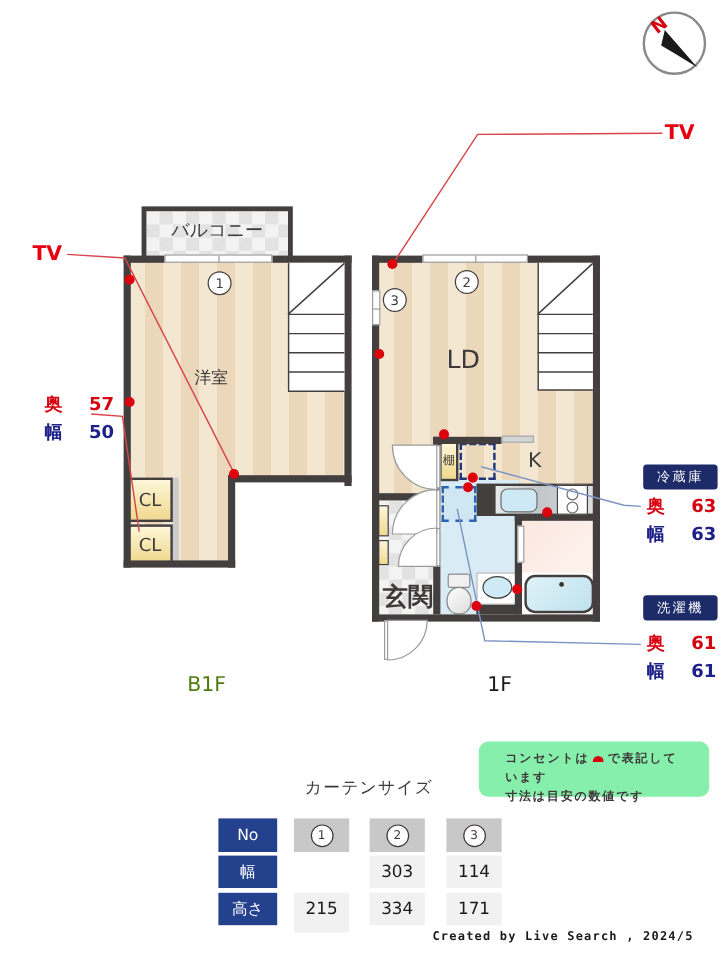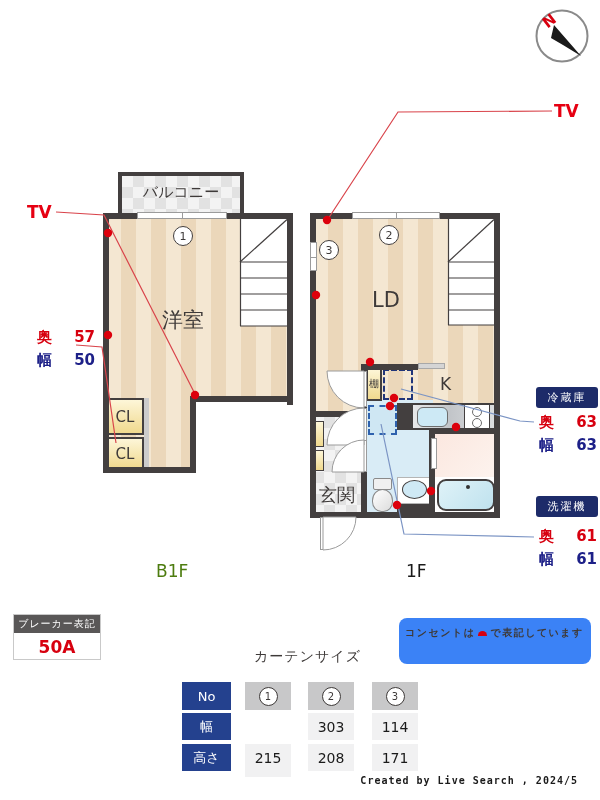--- a/index.html
+++ b/index.html
@@ -62,21 +62,21 @@
   <div class="wall" style="left:103px;top:213px;width:6px;height:260px;"></div>
   <div class="wall" style="left:287px;top:213px;width:6px;height:192px;"></div>
   <div class="wall" style="left:190px;top:396px;width:103px;height:6px;"></div>
   <div class="wall" style="left:190px;top:396px;width:6px;height:77px;"></div>
   <div class="wall" style="left:103px;top:467px;width:93px;height:6px;"></div>
 
   <div class="winbar" style="left:137px;top:212px;width:90px;height:7px;">
     <div style="position:absolute;left:44px;top:0;width:1px;height:6px;background:#9b9b9b;"></div>
   </div>
 
-  <div class="lbl" style="left:162px;top:306px;font-size:21px;">洋室</div>
+  <div class="lbl" style="left:162px;top:306px;font-size:14px;">洋室</div>
   <div class="marker" style="left:173px;top:226px;">1</div>
 
   <div class="abs wood" style="left:313px;top:216px;width:184px;height:296px;"></div>
   <div class="abs blue-floor" style="left:367px;top:400px;width:66px;height:112px;"></div>
   <div class="abs checker" style="left:313px;top:417px;width:54px;height:95px;"></div>
   <div class="abs pink-floor" style="left:433px;top:432px;width:64px;height:45px;"></div>
   <div class="abs" style="left:433px;top:477px;width:64px;height:35px;background:#ffffff;"></div>
 
   <div class="abs" style="left:397px;top:403px;width:100px;height:27px;background:#433f3f;"></div>
   <div class="abs" style="left:413px;top:405px;width:82px;height:23px;background:linear-gradient(90deg,#e8e9ea,#c2c5c9 45%,#dcdee0);"></div>
@@ -122,21 +122,21 @@
     <div style="position:absolute;left:0;top:14px;width:6px;height:1px;background:#9b9b9b;"></div>
   </div>
   <div class="leaf" style="left:361px;top:371px;width:6px;height:36px;"></div>
   <div class="leaf" style="left:361px;top:408px;width:6px;height:36px;"></div>
   <div class="leaf" style="left:361px;top:440px;width:6px;height:32px;"></div>
   <div class="leaf" style="left:431px;top:438px;width:6px;height:31px;"></div>
   <div class="leaf" style="left:320px;top:517px;width:5px;height:33px;"></div>
 
   <div class="lbl" style="left:372px;top:288px;font-size:21px;">LD</div>
   <div class="lbl" style="left:440px;top:374px;font-size:17px;">K</div>
-  <div class="lbl" style="left:319px;top:483px;font-size:18px;">玄関</div>
+  <div class="lbl" style="left:319px;top:483px;font-size:21px;font-weight:bold;">玄関</div>
   <div class="marker" style="left:379px;top:225px;">2</div>
   <div class="marker" style="left:319px;top:240px;">3</div>
 
   <svg width="600" height="800" viewBox="0 0 600 800">
 
     <g stroke="#433f3f" stroke-width="1.2">
       <rect x="240" y="219" width="47" height="107" fill="#ffffff" stroke="none"></rect>
       <line x1="240.5" y1="219" x2="240.5" y2="326"></line>
       <line x1="240" y1="326" x2="287" y2="326"></line>
       <line x1="240" y1="262" x2="287" y2="219.5"></line>
@@ -225,29 +225,26 @@
     <span class="red">61</span>
   </div>
   <div class="meas-row" style="left:539px;top:550px;">
     <span class="blue">幅</span>
     <span class="blue">61</span>
   </div>
 
   <div class="lbl" style="left:156px;top:561px;font-size:17px;color:#4d7c0f;">B1F</div>
   <div class="lbl" style="left:406px;top:561px;font-size:17px;color:#1a1a1a;">1F</div>
 
-  <div class="abs" style="left:13px;top:614px;width:88px;height:46px;border:1px solid #c9c9c9;box-sizing:border-box;background:#fff;">
-    <div class="center" style="position:absolute;left:0;top:0;width:100%;height:18px;background:#595757;color:#fff;font-size:10px;letter-spacing:1px;">ブレーカー表記</div>
-    <div class="center red" style="position:absolute;left:0;top:18px;width:100%;height:27px;font-size:17px;font-weight:bold;color:#d7000f;">50A</div>
-  </div>
-
-  <div class="abs" style="left:399px;top:618px;width:192px;height:46px;background:#3b82f6;border-radius:8px;box-sizing:border-box;padding:7px 6px;">
+
+  <div class="abs" style="left:399px;top:618px;width:192px;height:46px;background:#86efac;border-radius:8px;box-sizing:border-box;padding:7px 22px;">
     <div class="note-line">
       <span>コンセントは</span><span class="dome"></span><span>で表記しています</span>
     </div>
+    <div class="note-line">寸法は目安の数値です</div>
   </div>
 
   <div class="lbl" style="left:254px;top:648px;font-size:14px;letter-spacing:1px;">カーテンサイズ</div>
 
   <div class="tbl-h" style="left:182px;top:682px;width:49px;height:28px;">No</div>
   <div class="tbl-h" style="left:182px;top:713px;width:49px;height:27px;">幅</div>
   <div class="tbl-h" style="left:182px;top:744px;width:49px;height:27px;">高さ</div>
 
   <div class="tbl-c row1" style="left:245px;top:682px;width:46px;height:28px;">
     <span class="ccirc">1</span>
@@ -257,18 +254,18 @@
   </div>
   <div class="tbl-c row1" style="left:372px;top:682px;width:46px;height:28px;">
     <span class="ccirc">3</span>
   </div>
 
   <div class="tbl-c rowd" style="left:245px;top:713px;width:46px;height:27px;margin-top:37px;">188</div>
   <div class="tbl-c rowd" style="left:308px;top:713px;width:46px;height:27px;">303</div>
   <div class="tbl-c rowd" style="left:372px;top:713px;width:46px;height:27px;">114</div>
 
   <div class="tbl-c rowd" style="left:245px;top:744px;width:46px;height:27px;">215</div>
-  <div class="tbl-c rowd" style="left:308px;top:744px;width:46px;height:27px;">208</div>
+  <div class="tbl-c rowd" style="left:308px;top:744px;width:46px;height:27px;">334</div>
   <div class="tbl-c rowd" style="left:372px;top:744px;width:46px;height:27px;">171</div>
 
   <div class="lbl" style="left:336px;top:775px;width:242px;text-align:right;font-family:'DejaVu Sans Mono','Liberation Mono',monospace;font-size:10px;font-weight:bold;letter-spacing:1px;color:#1a1a1a;">Created by Live Search , 2024/5</div>
 
 </div>
 
 </body></html>

